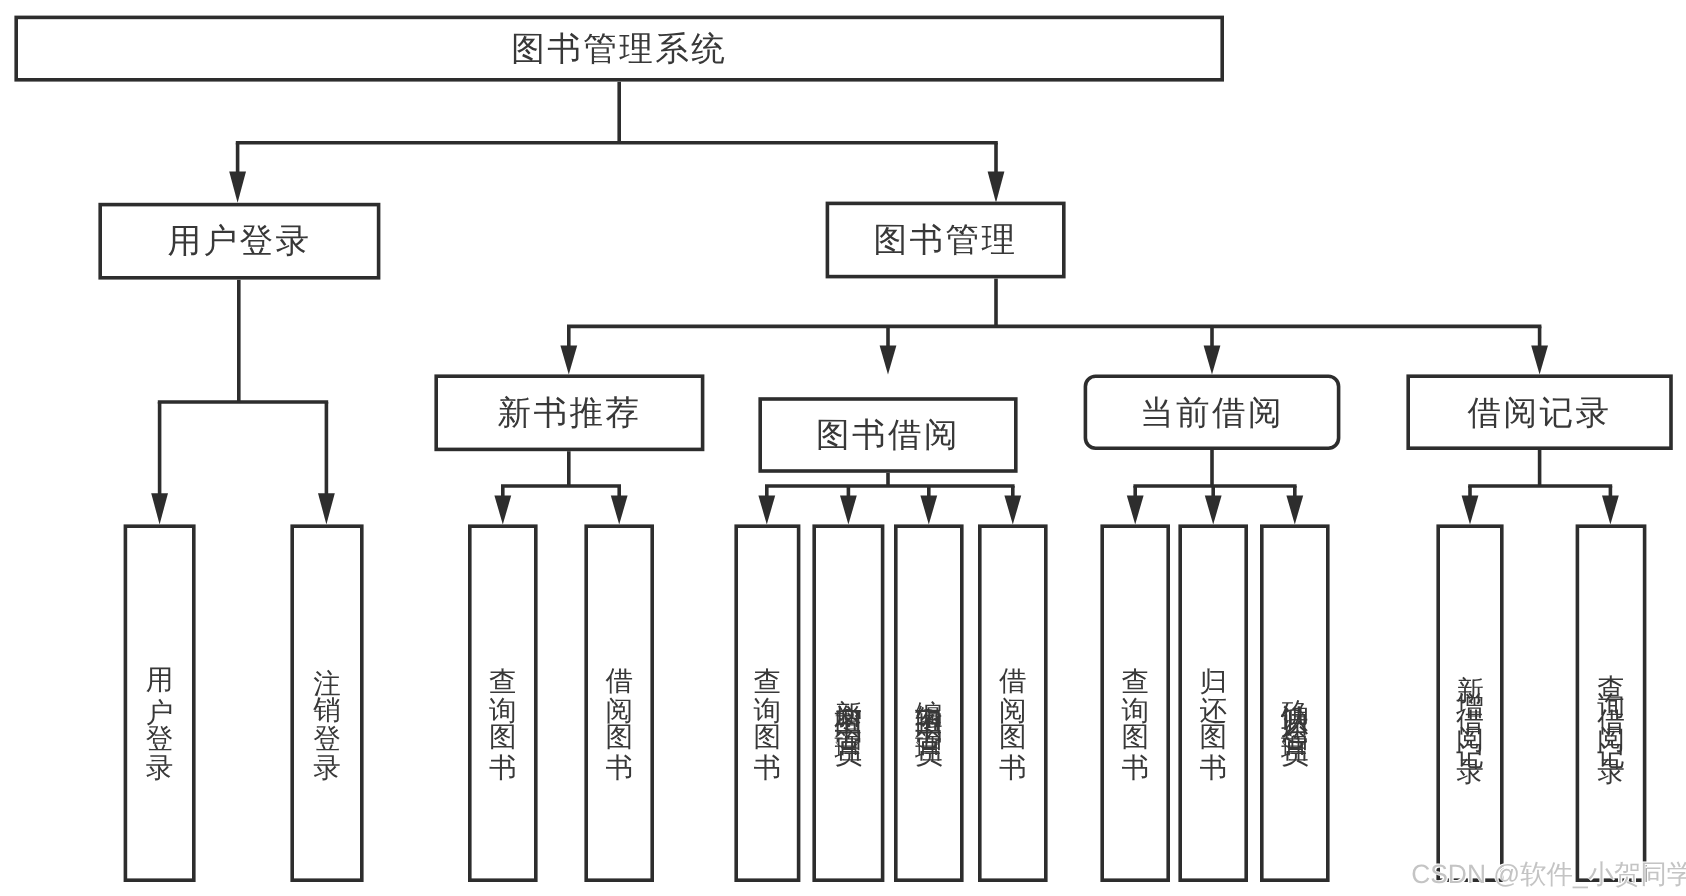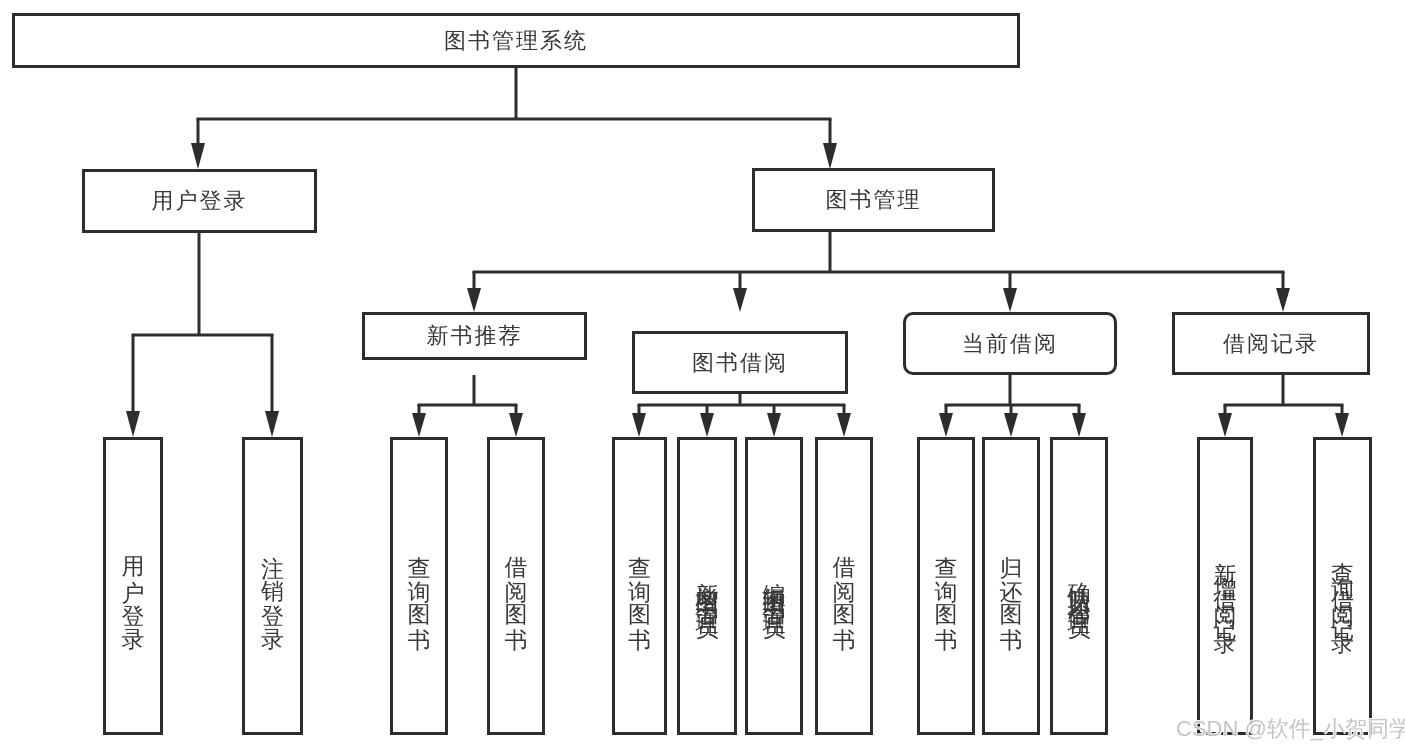--- a/index.html
+++ b/index.html
@@ -25,21 +25,21 @@
     box-sizing: border-box;
     border: 3px solid #2d2d2d;
     background: #ffffff;
     display: flex;
     align-items: center;
     justify-content: center;
     color: #383838;
     z-index: 1;
   }
   .hbox {
-    font-size: 22px;
+    font-size: 28px;
     font-weight: 500;
     letter-spacing: 2px;
     white-space: nowrap;
   }
   .vbox .node-label {
     writing-mode: vertical-rl;
     text-orientation: mixed;
     font-size: 23px;
     font-weight: 500;
     line-height: 1;
@@ -131,34 +131,34 @@
   </g>
 </svg>
 
 <div class="node hbox" style="left:12px; top:13px; width:1008px; height:55px;">
   <span class="node-label">图书管理系统</span>
 </div>
 
 <div class="node hbox" style="left:82px; top:169px; width:235px; height:64px;">
   <span class="node-label">用户登录</span>
 </div>
-<div class="node hbox" style="left:752px; top:168px; width:243px; height:64px;">
+<div class="node hbox" style="left:688px; top:168px; width:200px; height:64px;">
   <span class="node-label">图书管理</span>
 </div>
 
-<div class="node hbox" style="left:362px; top:312px; width:225px; height:48px;">
+<div class="node hbox" style="left:362px; top:312px; width:225px; height:64px;">
   <span class="node-label">新书推荐</span>
 </div>
 <div class="node hbox" style="left:632px; top:312px; width:216px; height:63px;margin-top:19px;">
   <span class="node-label">图书借阅</span>
 </div>
 <div class="node hbox" style="left:903px; top:312px; width:214px; height:63px;border-radius:10px;">
   <span class="node-label">当前借阅</span>
 </div>
-<div class="node hbox" style="left:1172px; top:312px; width:198px; height:63px;">
+<div class="node hbox" style="left:1172px; top:312px; width:222px; height:63px;">
   <span class="node-label">借阅记录</span>
 </div>
 
 <div class="node vbox ls-short" style="left:103px; top:437px; width:60px; height:298px;">
   <span class="node-label">用户登录</span>
 </div>
 <div class="node vbox ls-short" style="left:242px; top:437px; width:61px; height:298px;">
   <span class="node-label">注销登录</span>
 </div>
 

